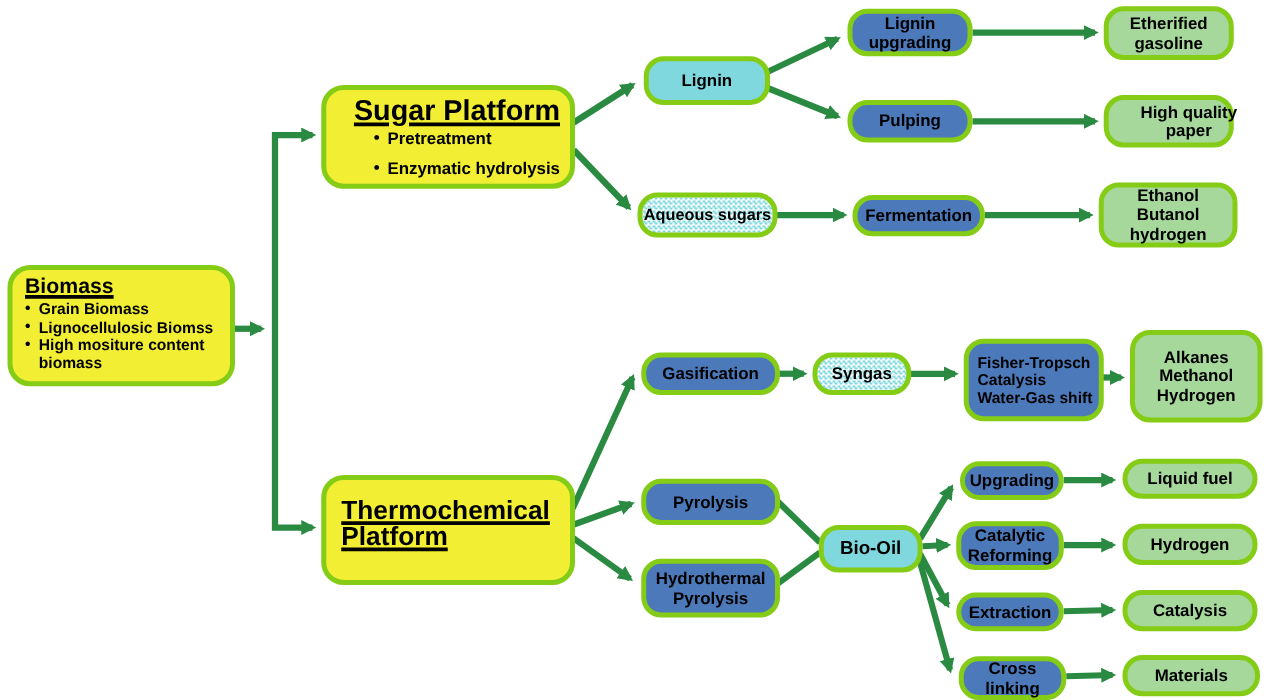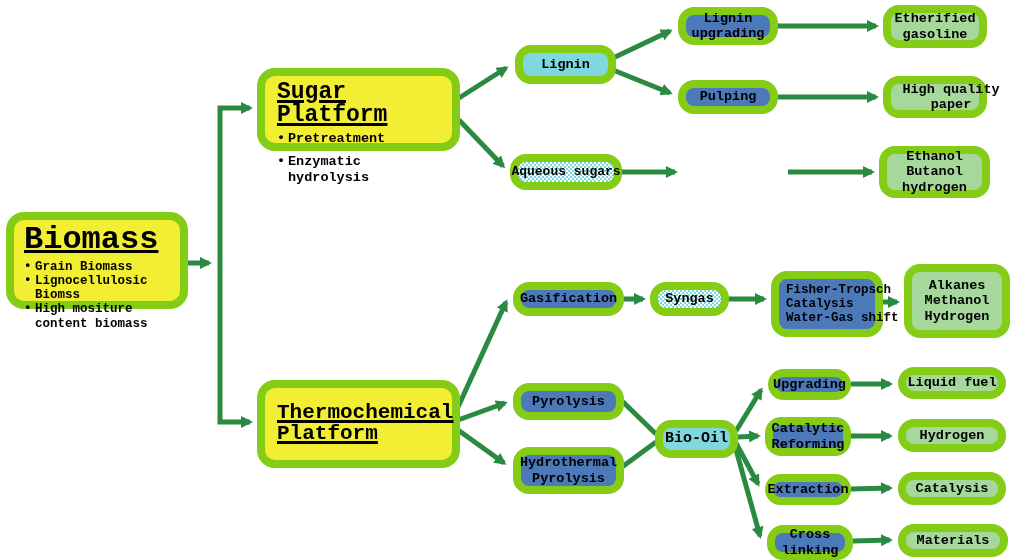--- a/index.html
+++ b/index.html
@@ -3,40 +3,40 @@
 <meta charset="utf-8">
 <style>
   html,body{margin:0;padding:0;background:#fff;}
   #stage{
     position:relative;width:1016px;height:560px;background:#fff;overflow:hidden;
     font-family:"Liberation Sans","DejaVu Sans",sans-serif;color:#000;
   }
   #wires{position:absolute;left:0;top:0;z-index:0;}
   .node{
     position:absolute;z-index:1;box-sizing:border-box;
-    border:8px solid #84cc16;border-radius:16px;
+    border:4px solid #84cc16;border-radius:16px;
     display:flex;align-items:center;justify-content:center;text-align:center;
-    font-weight:bold;font-size:13.5px;line-height:1.12;white-space:pre;font-family:Liberation Mono, monospace;
+    font-weight:bold;font-size:13.5px;line-height:1.12;white-space:pre;
   }
   .blue{background:#4c79ba;}
   .cyan{background:#7ed8de;}
   .green{background:#a6d89c;}
   .dots{
     background:repeating-conic-gradient(#7ed8de 0% 25%, #ffffff 0% 50%);
     background-size:4px 4px;
   }
   .yellow{
     background:#f2ee33;border-radius:18px;flex-direction:column;
     align-items:flex-start;justify-content:flex-start;text-align:left;white-space:normal;
   }
   .ytitle{
     font-weight:bold;text-decoration:underline;text-decoration-thickness:2.5px;
     line-height:1.02;white-space:pre-line;
   }
-  .t26{font-size:32px;text-align:right;}
+  .t26{font-size:17px;text-align:right;}
   .t23{font-size:23px;}
   .t21{font-size:21px;}
   ul.bullets{list-style:none;margin:3px 0 0 0;padding:0;font-weight:bold;}
   ul.bullets li{position:relative;padding-left:11px;line-height:1.14;}
   ul.bullets li::before{content:"\2022";position:absolute;left:0;top:-1px;}
   .b12 li{font-size:12.5px;}
   .b14 li{font-size:13.5px;margin-bottom:8px;}
   .leftal{justify-content:flex-start;text-align:left;padding-left:7px;font-size:12.5px;}
 </style>
 </head>
@@ -100,20 +100,21 @@
   <div class="node yellow" style="left:257px;top:380px;width:203px;height:88px;padding:14px 8px 4px 12px;">
     <div class="ytitle t21">Thermochemical
 Platform</div>
   </div>
 
   <div class="node cyan" style="left:515px;top:45px;width:101px;height:39px;">Lignin</div>
   <div class="node dots" style="left:510px;top:154px;width:112px;height:36px;font-size:13px;">Aqueous sugars</div>
   <div class="node blue" style="left:678px;top:7px;width:100px;height:38px;">Lignin
 upgrading</div>
   <div class="node blue" style="left:678px;top:80px;width:100px;height:34px;">Pulping</div>
+  <div class="node blue" style="left:682px;top:156px;width:106px;height:33px;">Fermentation</div>
   <div class="node green" style="left:883px;top:5px;width:104px;height:43px;">Etherified
 gasoline</div>
   <div class="node green" style="left:883px;top:76px;width:104px;height:42px;padding-left:32px;">High quality
 paper</div>
   <div class="node green" style="left:879px;top:146px;width:111px;height:52px;">Ethanol
 Butanol
 hydrogen</div>
 
   <div class="node blue" style="left:513px;top:282px;width:111px;height:34px;">Gasification</div>
   <div class="node dots" style="left:650px;top:282px;width:79px;height:34px;">Syngas</div>

